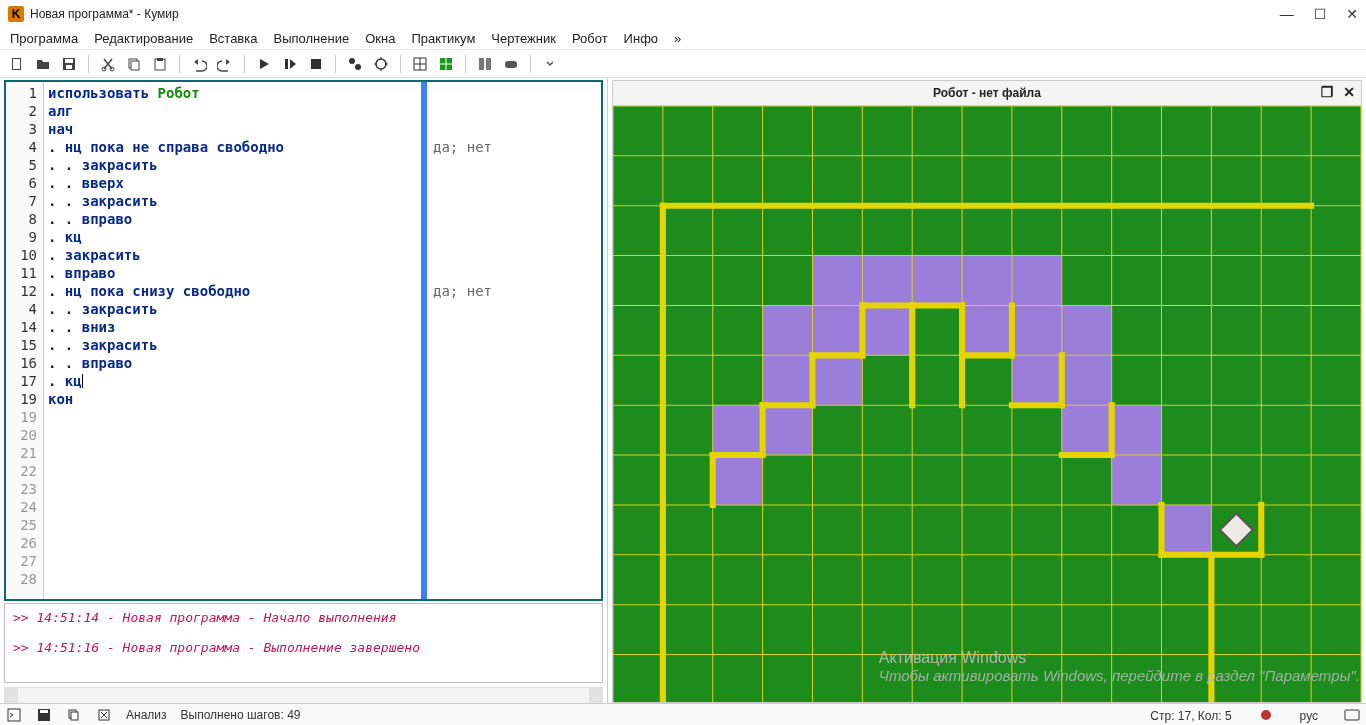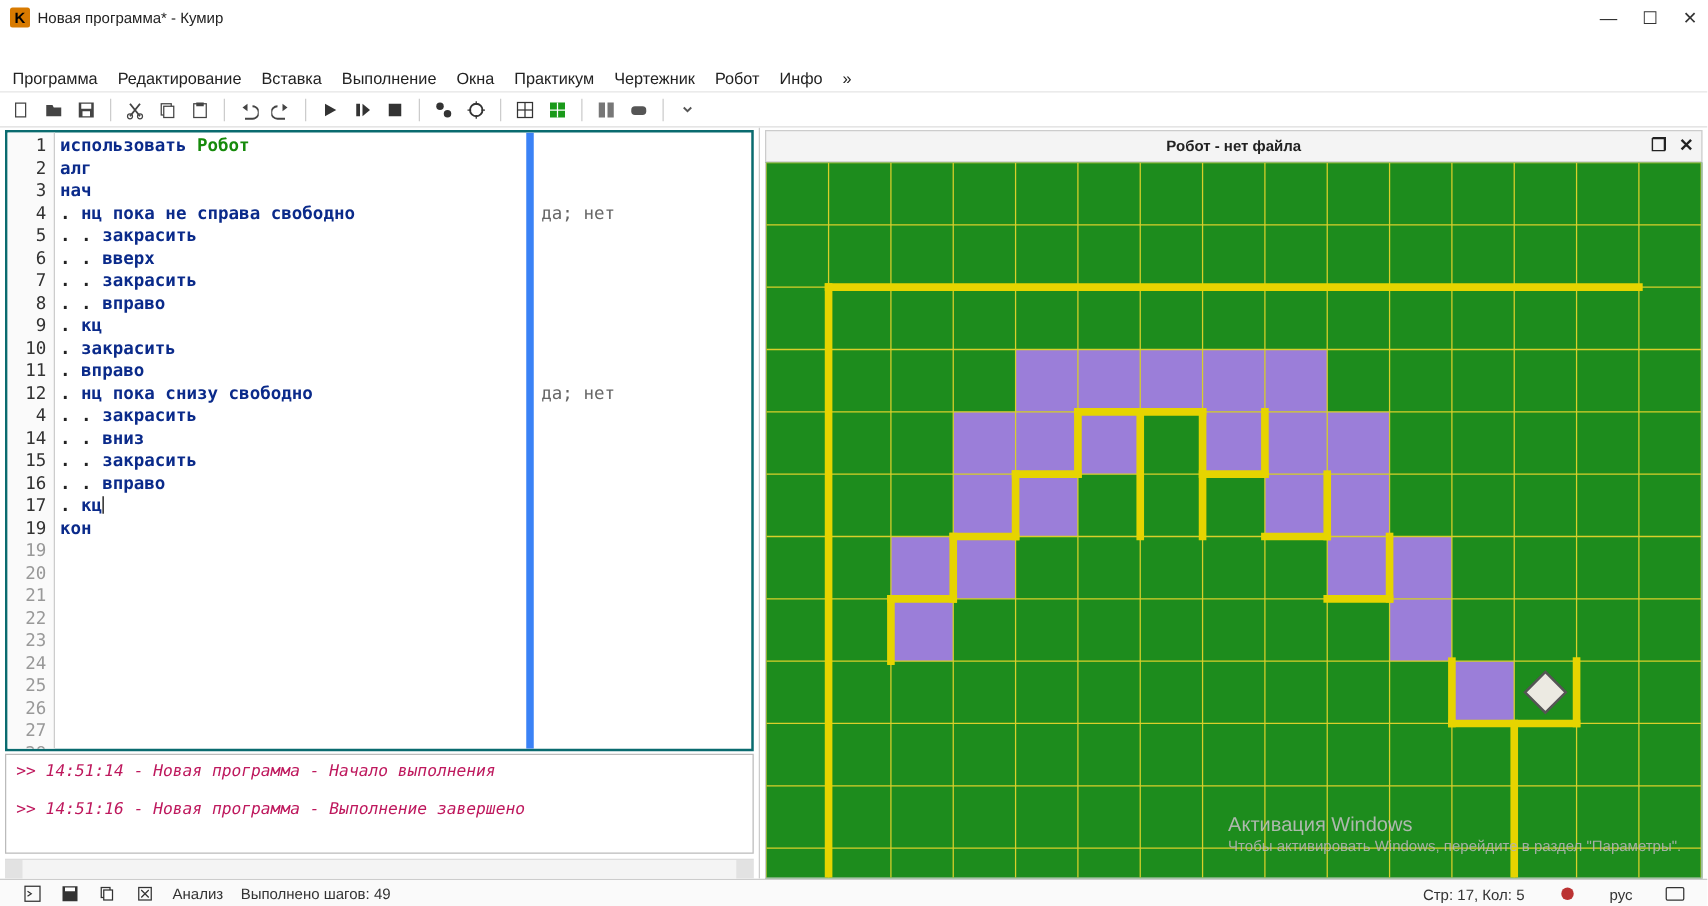--- a/index.html
+++ b/index.html
@@ -3,21 +3,21 @@
 <meta charset="utf-8">
 <style>
 * { box-sizing: border-box; margin: 0; padding: 0; }
 body { font-family: "Segoe UI", Tahoma, sans-serif; font-size: 12px; background: #fff; width: 1366px; height: 725px; overflow: hidden; display: flex; flex-direction: column; color: #222; }
 .titlebar { height: 28px; display:flex; align-items:center; padding: 0 8px; justify-content: space-between; }
 .titlebar .left { display:flex; align-items:center; gap:6px; }
 .titlebar .logo { width:16px; height:16px; background:#d87a00; color:#000; font-weight:700; display:flex; align-items:center; justify-content:center; font-size:12px; border-radius:2px; }
 .titlebar .title { font-size:12px; }
 .win-btns { display:flex; gap:20px; font-size:14px; color:#333; }
 .win-btns span { cursor:default; }
-.menubar { height:22px; display:flex; align-items:center; gap:16px; padding: 0 10px; font-size:13px; color:#222; border-bottom:1px solid #e5e5e5;margin-top:24px; }
+.menubar { height:22px; display:flex; align-items:center; gap:16px; padding: 0 10px; font-size:13px; color:#222; border-bottom:1px solid #e5e5e5; }
 .toolbar { height:28px; display:flex; align-items:center; gap:4px; padding: 2px 6px; border-bottom:1px solid #ddd; }
 .tb-btn { width:22px; height:22px; display:flex; align-items:center; justify-content:center; color:#333; border-radius:2px; }
 .tb-sep { width:1px; height:18px; background:#ccc; margin:0 4px; }
 .main { flex:1; display:flex; overflow:hidden; }
 .left-pane { width:608px; display:flex; flex-direction:column; border-right:1px solid #ccc; }
 .editor-wrap { flex:1; display:flex; border:2px solid #0a6b6f; margin:2px 4px 2px 4px; overflow:hidden; }
 .gutter { width:38px; background:#fafafa; border-right:1px solid #ccc; font-family: Consolas, monospace; font-size:14px; color:#999; text-align:right; padding:2px 6px 2px 2px; line-height:18px; }
 .gutter div.active { color:#333; font-weight:500; }
 .code { flex:1; font-family: Consolas, monospace; font-size:14px; padding:2px 4px; line-height:18px; white-space:pre; position:relative; }
 .side-col { width:180px; border-left:6px solid #3b82f6; font-family: Consolas, monospace; font-size:14px; padding:2px 6px; line-height:18px; color:#666; }
@@ -26,26 +26,26 @@
 .kd { color:#222; font-weight:700; }
 .console { height:80px; border:1px solid #bbb; margin:0 4px 4px 4px; font-family: Consolas, monospace; font-size:13px; color:#be185d; font-style:italic; padding:6px 8px; overflow:auto; }
 .hscroll { height:16px; border-top:1px solid #ddd; margin:0 4px; position:relative; background:#f4f4f4; }
 .hscroll::before { content:""; position:absolute; left:0; top:0; bottom:0; width:14px; background:#e2e2e2; }
 .hscroll::after { content:""; position:absolute; right:0; top:0; bottom:0; width:14px; background:#e2e2e2; }
 .right-pane { flex:1; display:flex; flex-direction:column; padding:0 4px; }
 .robot-header { height:26px; background:#f4f4f4; border:1px solid #ccc; display:flex; align-items:center; justify-content:center; font-weight:700; font-size:12px; position:relative; margin-top:2px;text-align:center; }
 .robot-header .ctl { position:absolute; right:6px; top:3px; display:flex; gap:10px; font-size:14px; color:#222; }
 .robot-field { flex:1; background:#1d8c1d; position:relative; border:1px solid #ccc; border-top:none; overflow:hidden; }
 .grid { position:absolute; inset:0; }
-.statusbar { height:22px; border-top:1px solid #ccc; display:flex; align-items:center; justify-content:space-between; padding:0 18px; font-size:12px; color:#333; background:#fafafa; }
+.statusbar { height:22px; border-top:1px solid #ccc; display:flex; align-items:center; justify-content:space-between; padding:0 6px; font-size:12px; color:#333; background:#fafafa; }
 .statusbar .left { display:flex; gap:14px; align-items:center; }
 .statusbar .right { display:flex; gap:26px; align-items:flex-end; }
 .sb-icon { width:16px; height:16px; display:flex; align-items:center; justify-content:center; color:#333; }
-.watermark { position:absolute; right:16px; bottom:18px; color:rgba(190,190,190,0.9); font-size:16px; text-align:left; pointer-events:none; }
-.watermark .sub { font-size:12px; color:rgba(180,180,180,0.9); }
+.watermark { position:absolute; right:1px; bottom:18px; color:rgba(190,190,190,0.9); font-size:16px; text-align:left; pointer-events:none; }
+.watermark .sub { font-size:15px; color:rgba(180,180,180,0.9);font-style:italic; }
 svg { display:block; }
 .cursor { display:inline-block; width:1px; height:14px; background:#000; vertical-align:-2px; }
 </style>
 </head>
 <body>
 
 <div class="titlebar">
   <div class="left">
     <div class="logo">K</div>
     <div class="title">Новая программа* - Кумир</div>

